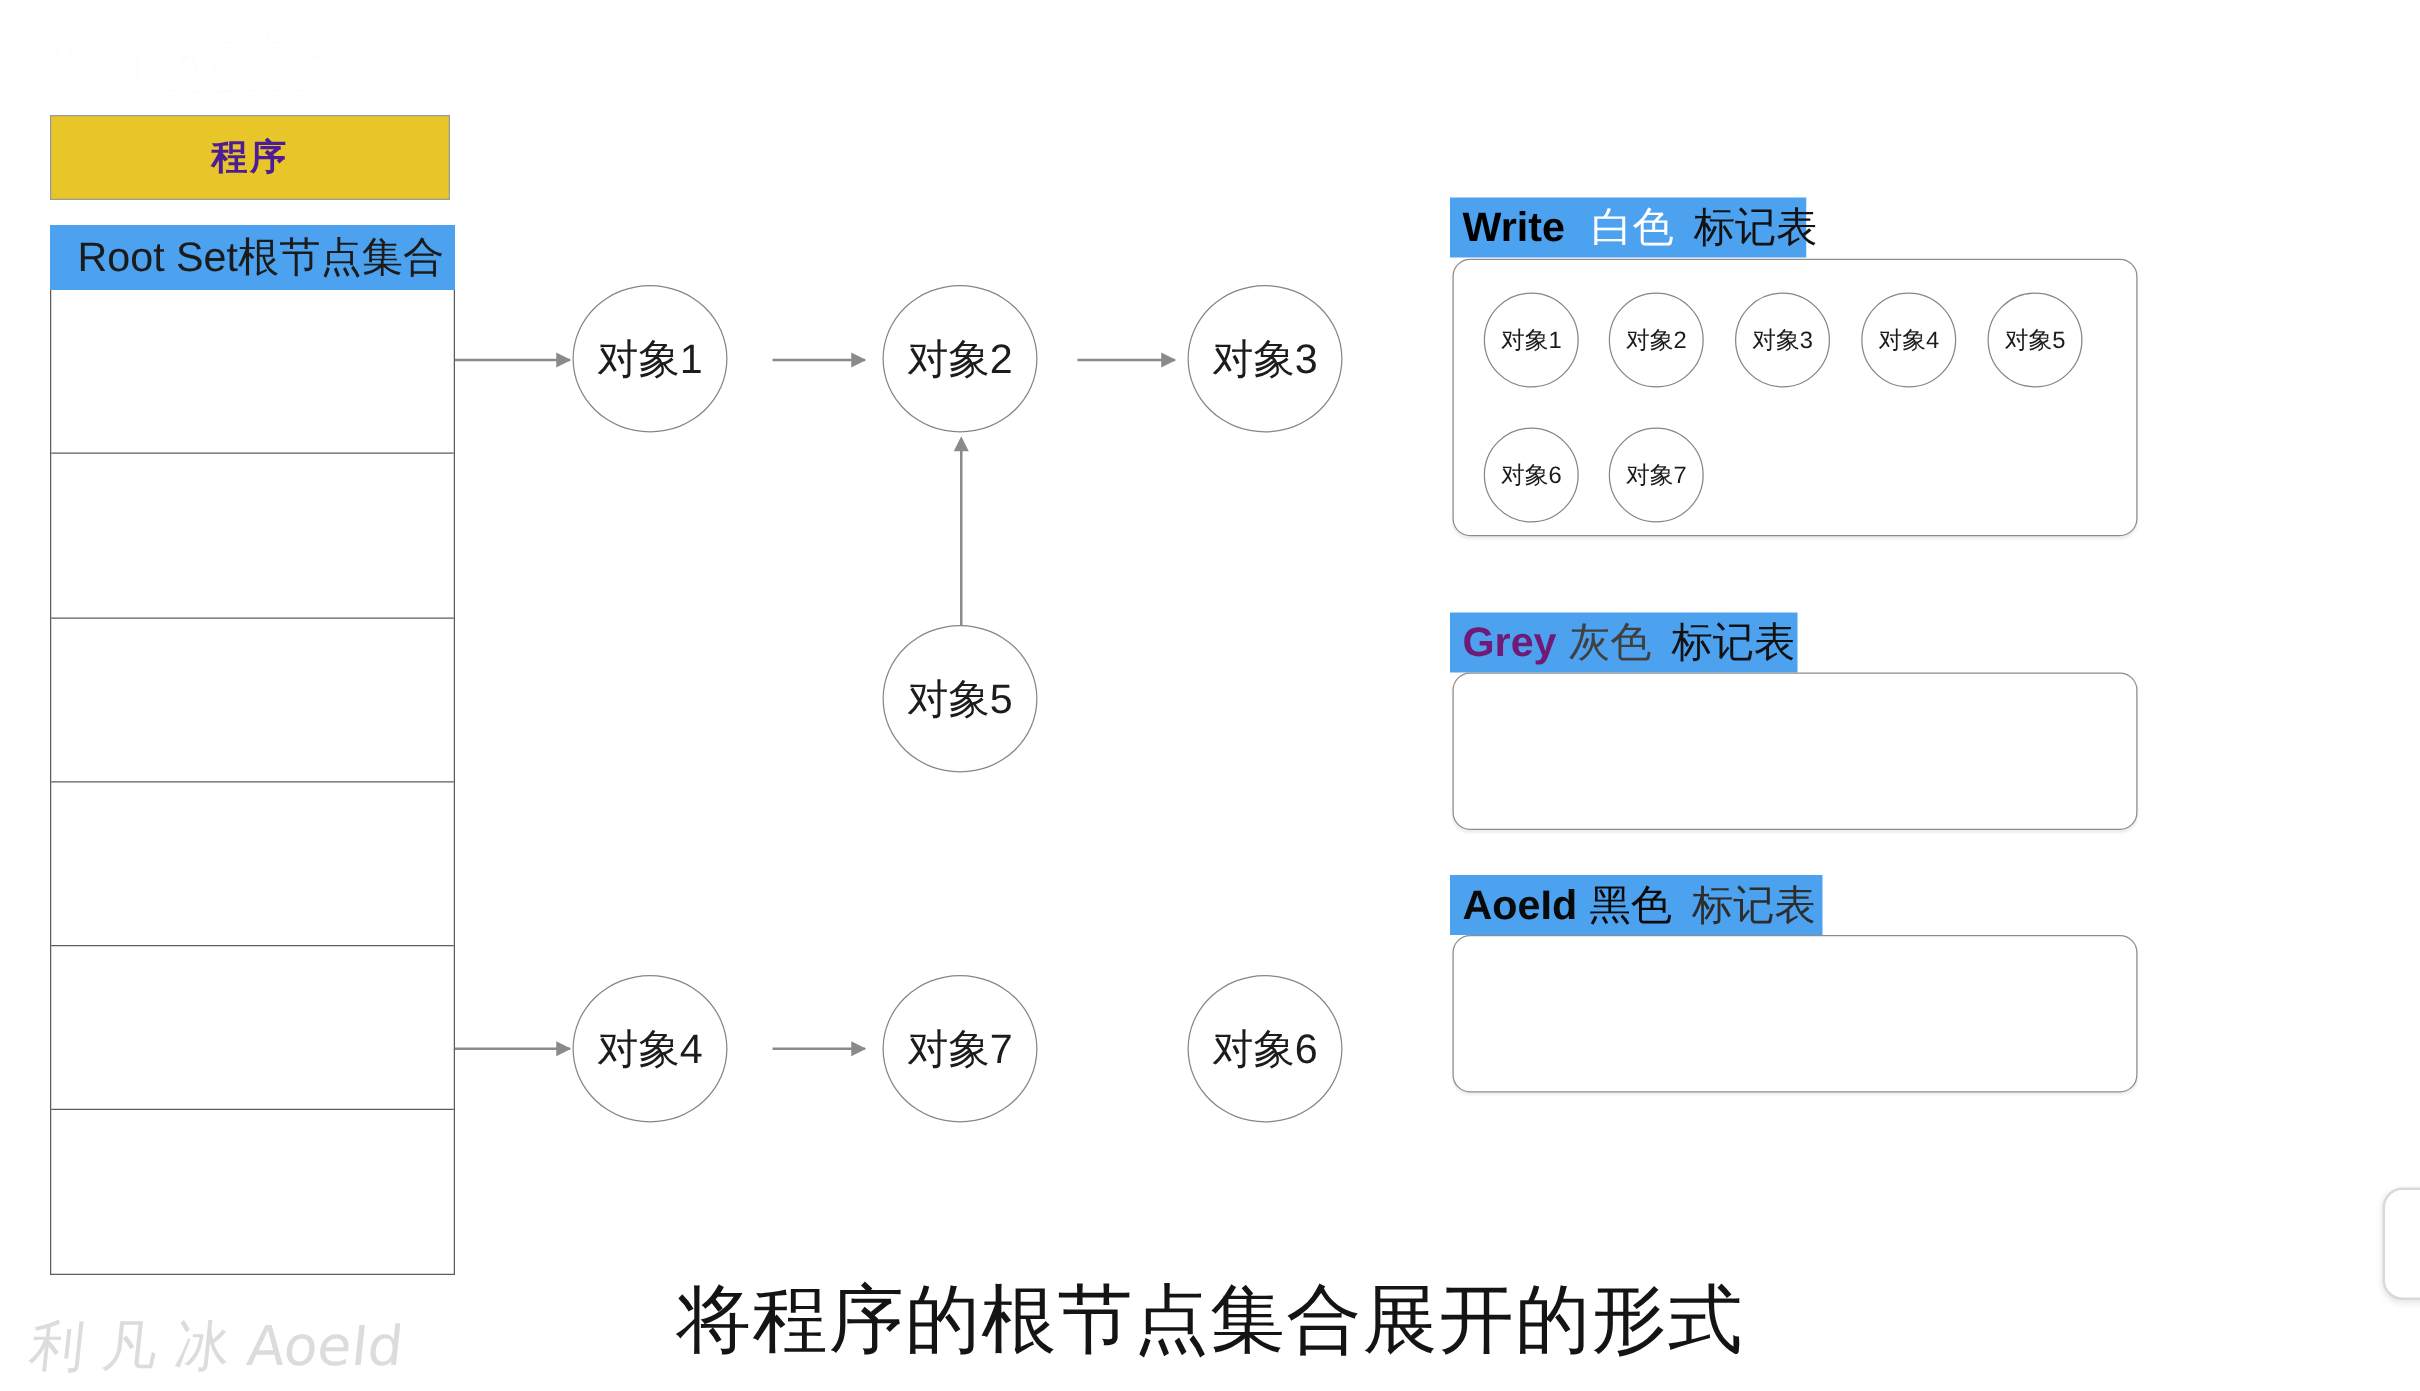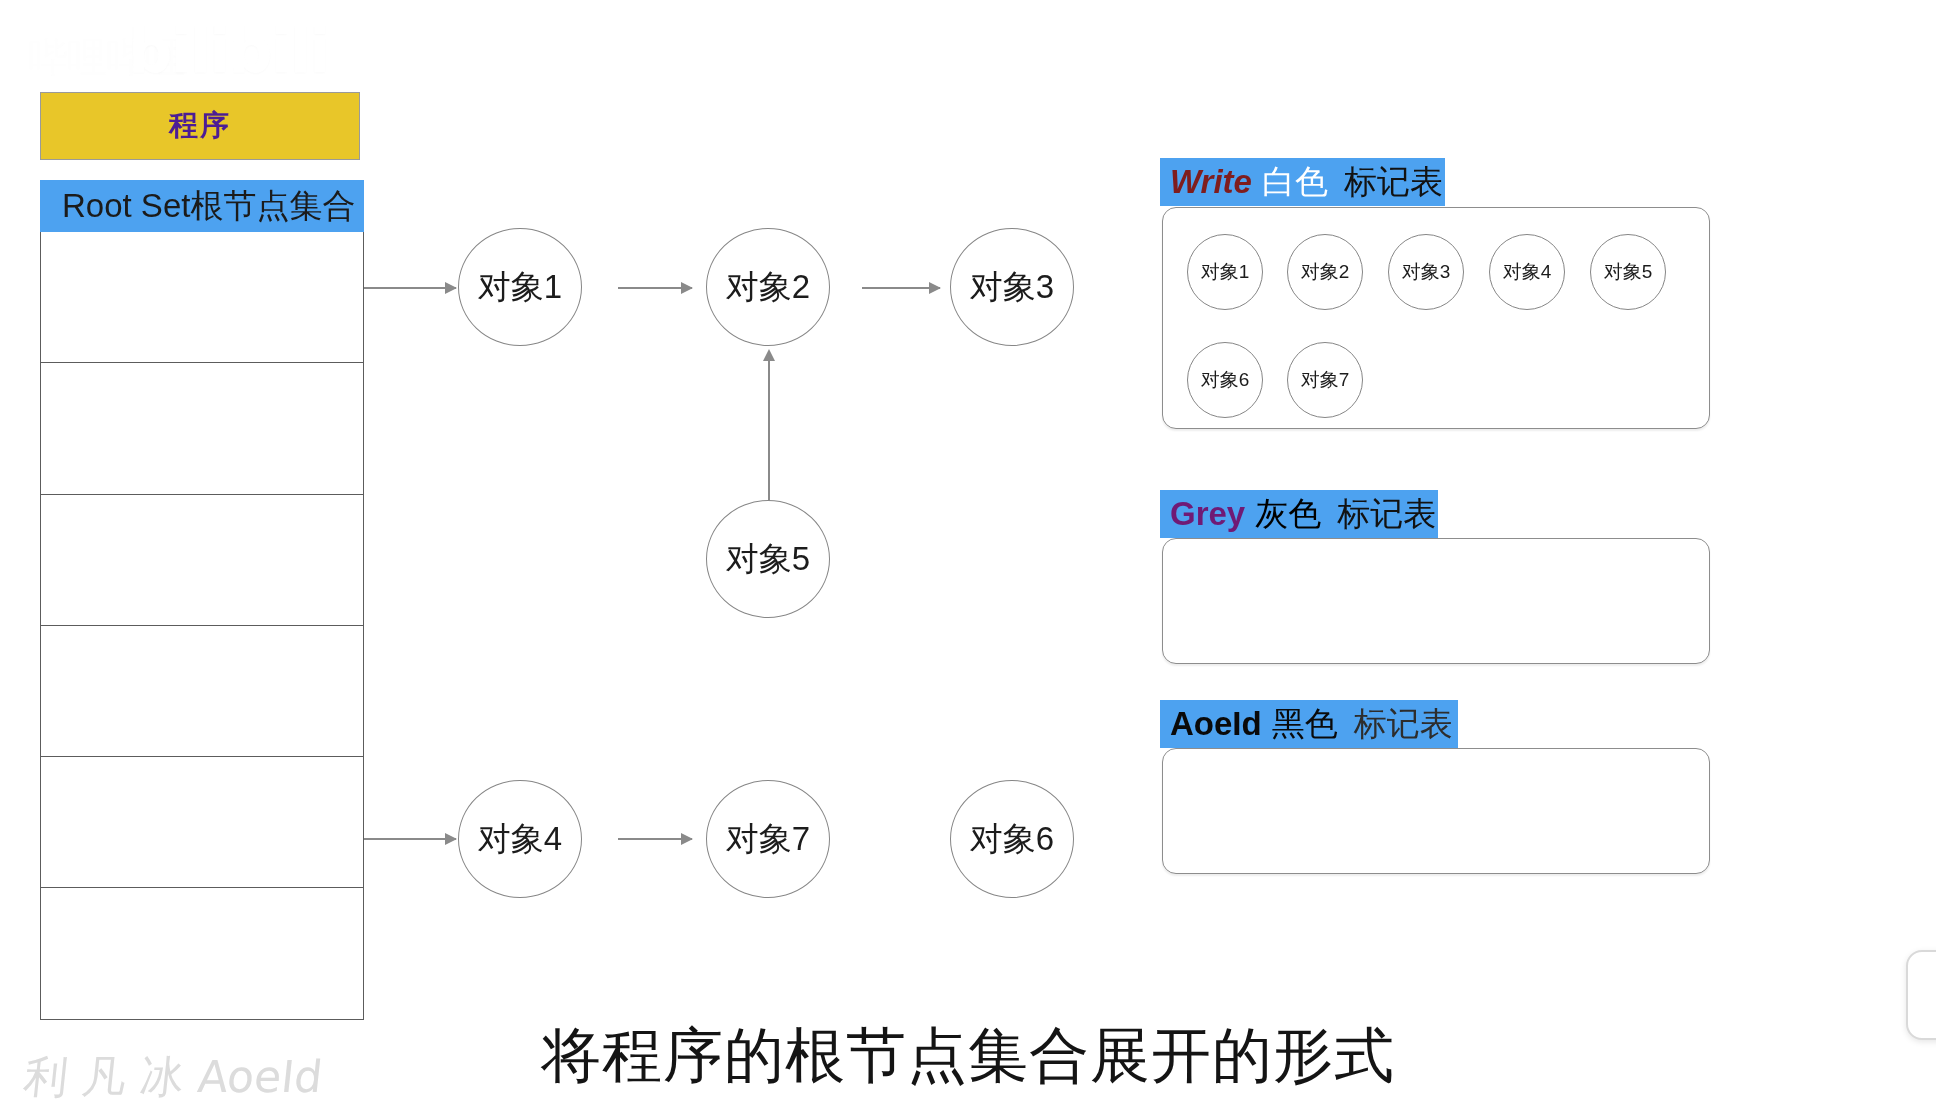--- a/index.html
+++ b/index.html
@@ -190,22 +190,22 @@
     <span>对象4</span>
   </div>
   <div class="node big" style="left:706px;top:780px;">
     <span>对象7</span>
   </div>
   <div class="node big" style="left:950px;top:780px;">
     <span>对象6</span>
   </div>
 
   <div class="mark-title" style="left:1160px;top:158px;width:285px;">
-    <span class="en" style="color:#7f1d1d;font-style:italic;">Write</span>
-      <span class="zh-color" style="color:#ffffff;">白色</span>
+    <span class="en" style="color:#000000;">Write</span>
+      <span class="zh-color" style="color:#ffffff;margin-left:11px;">白色</span>
       <span class="zh-rest">标记表</span>
   </div>
   <div class="mark-box" style="left:1162px;top:207px;width:548px;height:222px;">
     <div class="chip" style="left:24px;top:26px;">
         <span>对象1</span>
       </div>
     <div class="chip" style="left:124px;top:26px;">
         <span>对象2</span>
       </div>
     <div class="chip" style="left:225px;top:26px;">
@@ -220,21 +220,21 @@
     <div class="chip" style="left:24px;top:134px;">
         <span>对象6</span>
       </div>
     <div class="chip" style="left:124px;top:134px;">
         <span>对象7</span>
       </div>
   </div>
 
   <div class="mark-title" style="left:1160px;top:490px;width:278px;">
     <span class="en" style="color:#701a75;">Grey</span>
-      <span class="zh-color" style="color:#000000;">灰色</span>
+      <span class="zh-color" style="color:#404040;">灰色</span>
       <span class="zh-rest">标记表</span>
   </div>
   <div class="mark-box" style="left:1162px;top:538px;width:548px;height:126px;"></div>
 
   <div class="mark-title" style="left:1160px;top:700px;width:298px;">
     <span class="en" style="color:#0a0a0a;">AoeId</span>
       <span class="zh-color" style="color:#0a0a0a;">黑色</span>
       <span class="zh-rest" style="color:#2d2d2d;">标记表</span>
   </div>
   <div class="mark-box" style="left:1162px;top:748px;width:548px;height:126px;"></div>

